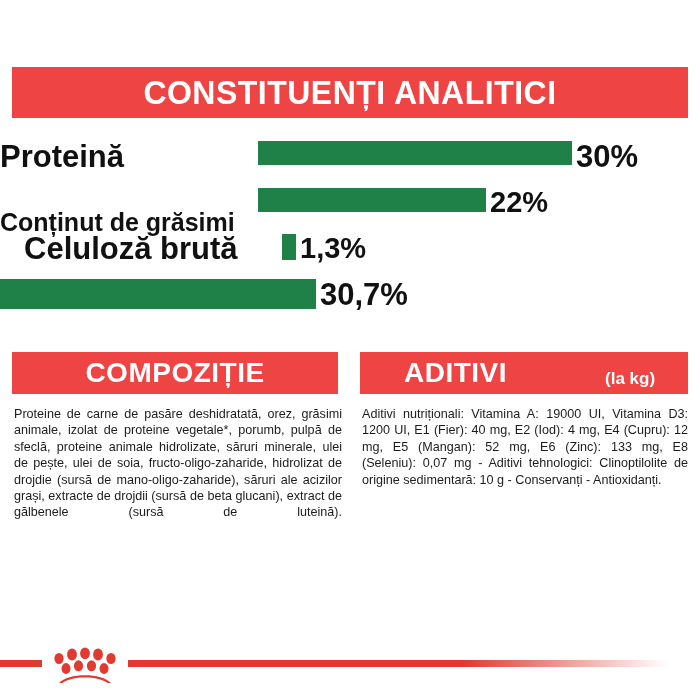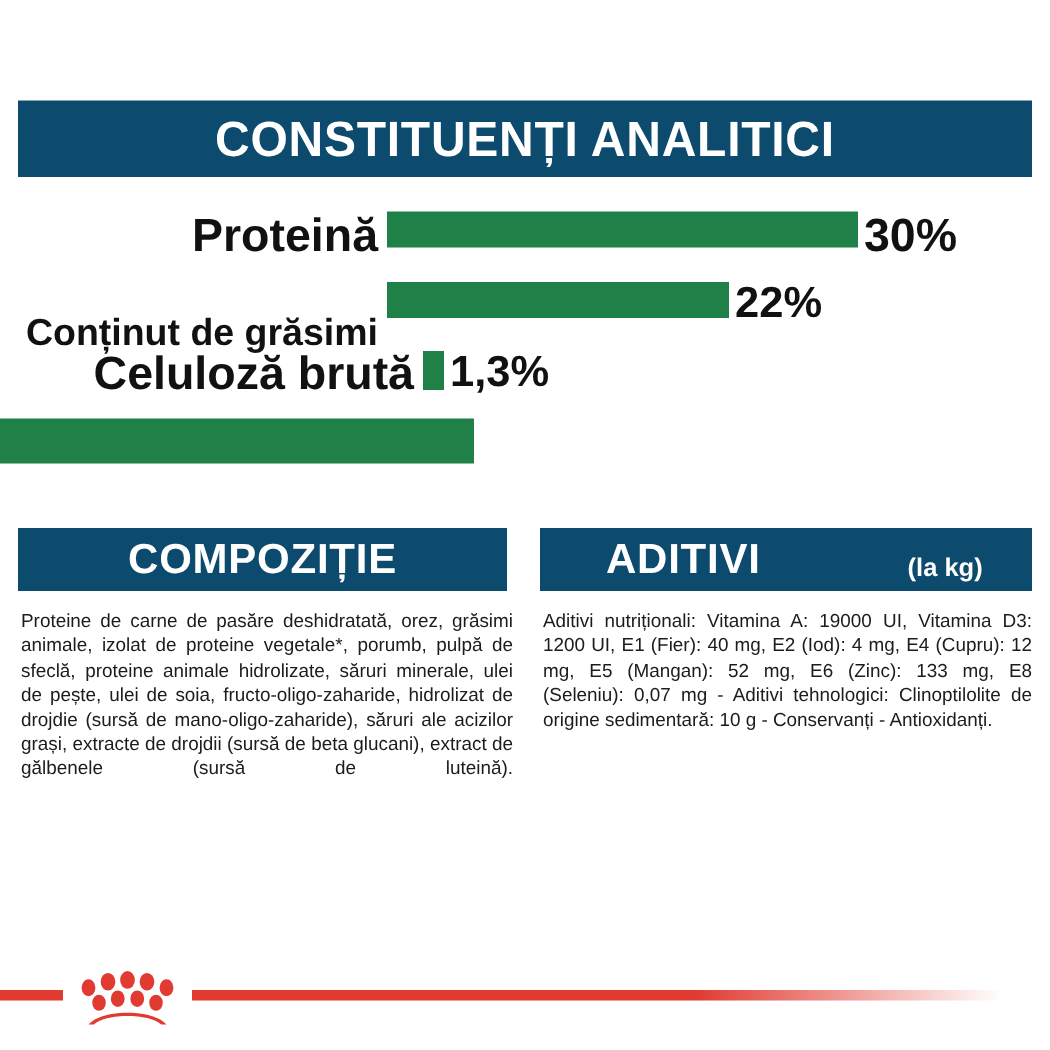--- a/index.html
+++ b/index.html
@@ -12,21 +12,21 @@
     height: 700px;
     position: relative;
     overflow: hidden;
     font-family: "Liberation Sans", sans-serif;
     color: #1a1a1a;
   }
 
   
   .banner {
     position: absolute;
-    background: #0c4a6e;
+    background: #ef4444;
     display: flex;
     align-items: center;
     justify-content: center;
     color: #ffffff;
     font-weight: bold;
     letter-spacing: 0.5px;
     box-sizing: border-box;
   }
   #analytical-banner {
     left: 12px;
@@ -74,21 +74,21 @@
   }
   .bar-row {
     position: absolute;
     left: 0;
     width: 700px;
     display: flex;
     align-items: center;
   }
   .bar-label {
     width: 258px;
-    text-align: right;
+    text-align: left;
     padding-right: 6px;
     box-sizing: border-box;
     font-weight: bold;
     color: #111111;
     line-height: 1;
     white-space: nowrap;
     overflow: visible;
   }
   .bar-track {
     position: relative;
@@ -223,20 +223,21 @@
     <div class="bar-label">Celuloză brută</div>
     <div class="bar-track">
       <div class="bar-fill"></div>
       <div class="bar-value">1,3%</div>
     </div>
   </div>
 
   <div class="bar-row" id="row-nfe">
     <div class="bar-track">
       <div class="bar-fill"></div>
+      <div class="bar-value">30,7%</div>
     </div>
   </div>
 
 </div>
 
 <div class="banner" id="composition-banner">
   <span class="banner-title">COMPOZIȚIE</span>
 </div>
 
 <div class="text-col" id="composition-text">

